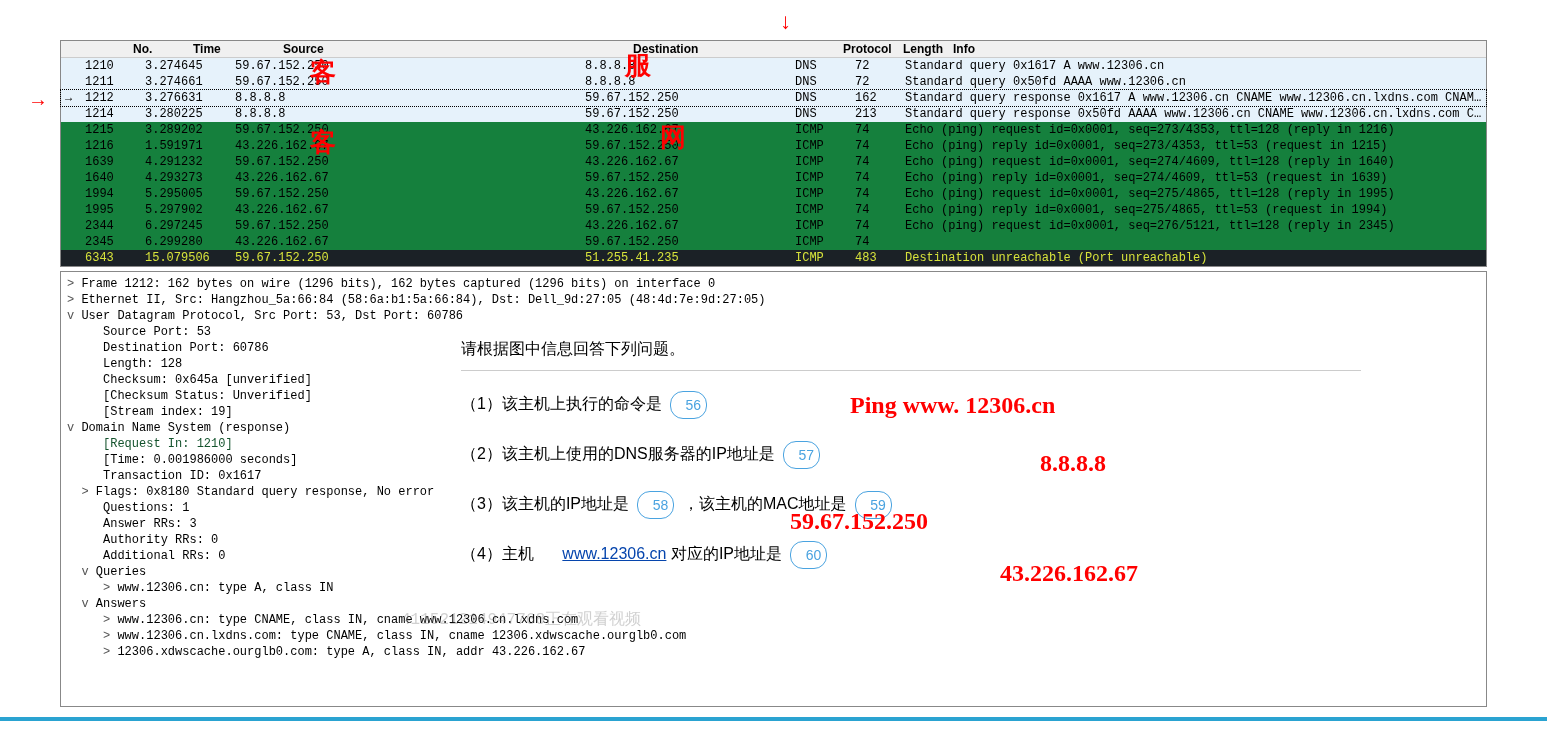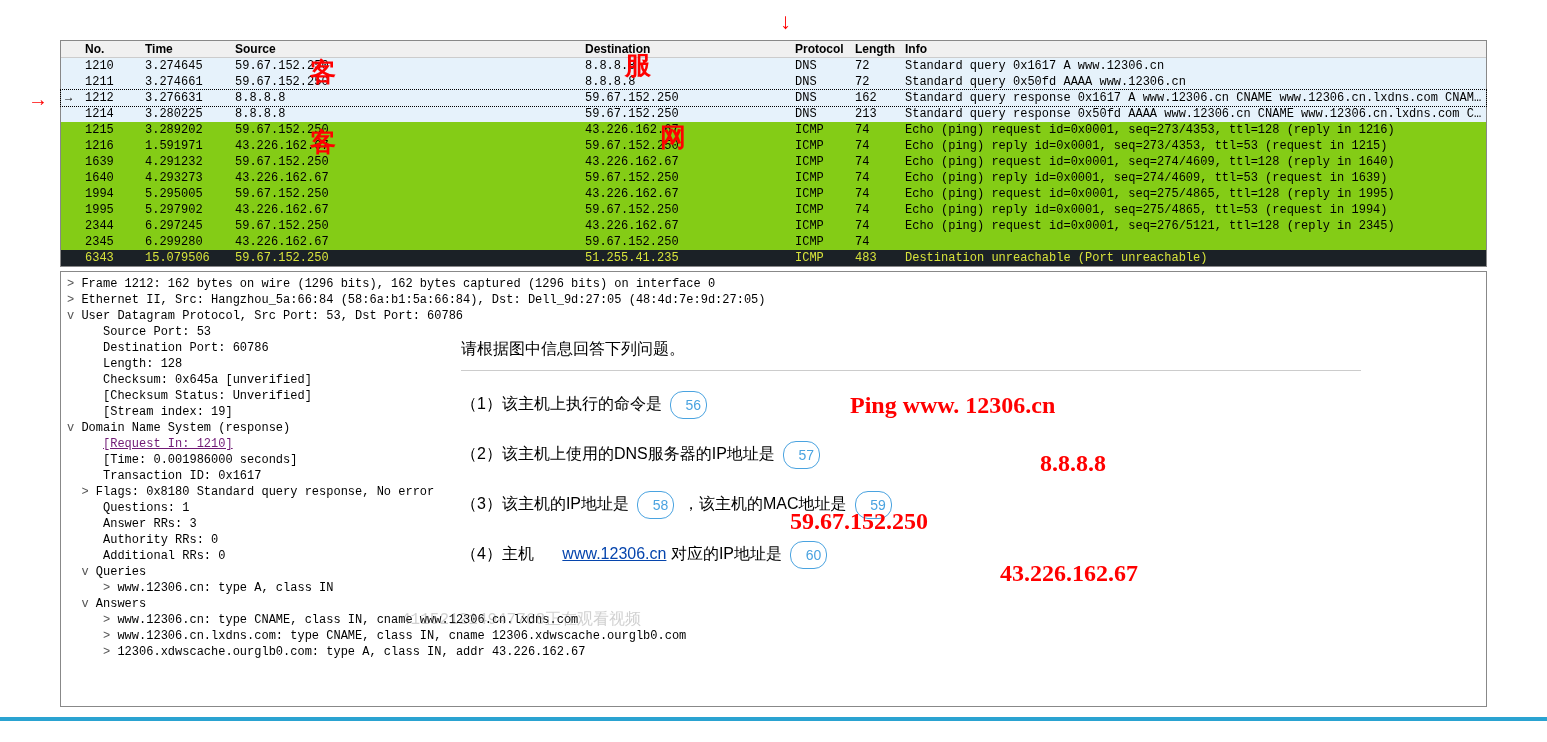--- a/index.html
+++ b/index.html
@@ -20,40 +20,41 @@
     font-family: Consolas, "Courier New", monospace;
     font-size: 12px;
     line-height: 16px;
     white-space: nowrap;
   }
   .plist-head {
     background: #f0f0f0;
     font-weight: bold;
     border-bottom: 1px solid #ccc;
     font-family: "Segoe UI", Tahoma, sans-serif;
+    padding-left: 48px;
   }
   .plist-head div, .plist-row div { padding: 0 4px; overflow: hidden; text-overflow: ellipsis; }
   .row-blue   { background: #e6f2fb; }
-  .row-pink   { background: #84cc16; }
+  .row-pink   { background: #15803d; }
   .row-dark   { background: #1b2126; color: #d7e33b; }
   .plist-row.selected { outline: 1px dotted #000; }
   .detail-pane {
     border: 1px solid #888;
     margin: 4px 60px 10px 60px;
     padding: 4px 6px 10px 6px;
     font-family: Consolas, "Courier New", monospace;
     font-size: 12px;
     line-height: 16px;
     position: relative;
     min-height: 420px;
     background: #fff;
   }
   .tree-row { white-space: pre; }
   .tree-toggle { color: #555; }
-  .tree-link { color: #701a75; text-decoration: underline; }
+  .tree-link { color: #14532d; }
   .questions {
     position: absolute;
     left: 400px;
     top: 60px;
     width: 900px;
     font-family: "Microsoft YaHei", "Heiti SC", sans-serif;
     font-size: 16px;
     color: #000;
     line-height: 34px;
     background: rgba(255,255,255,0.0);

